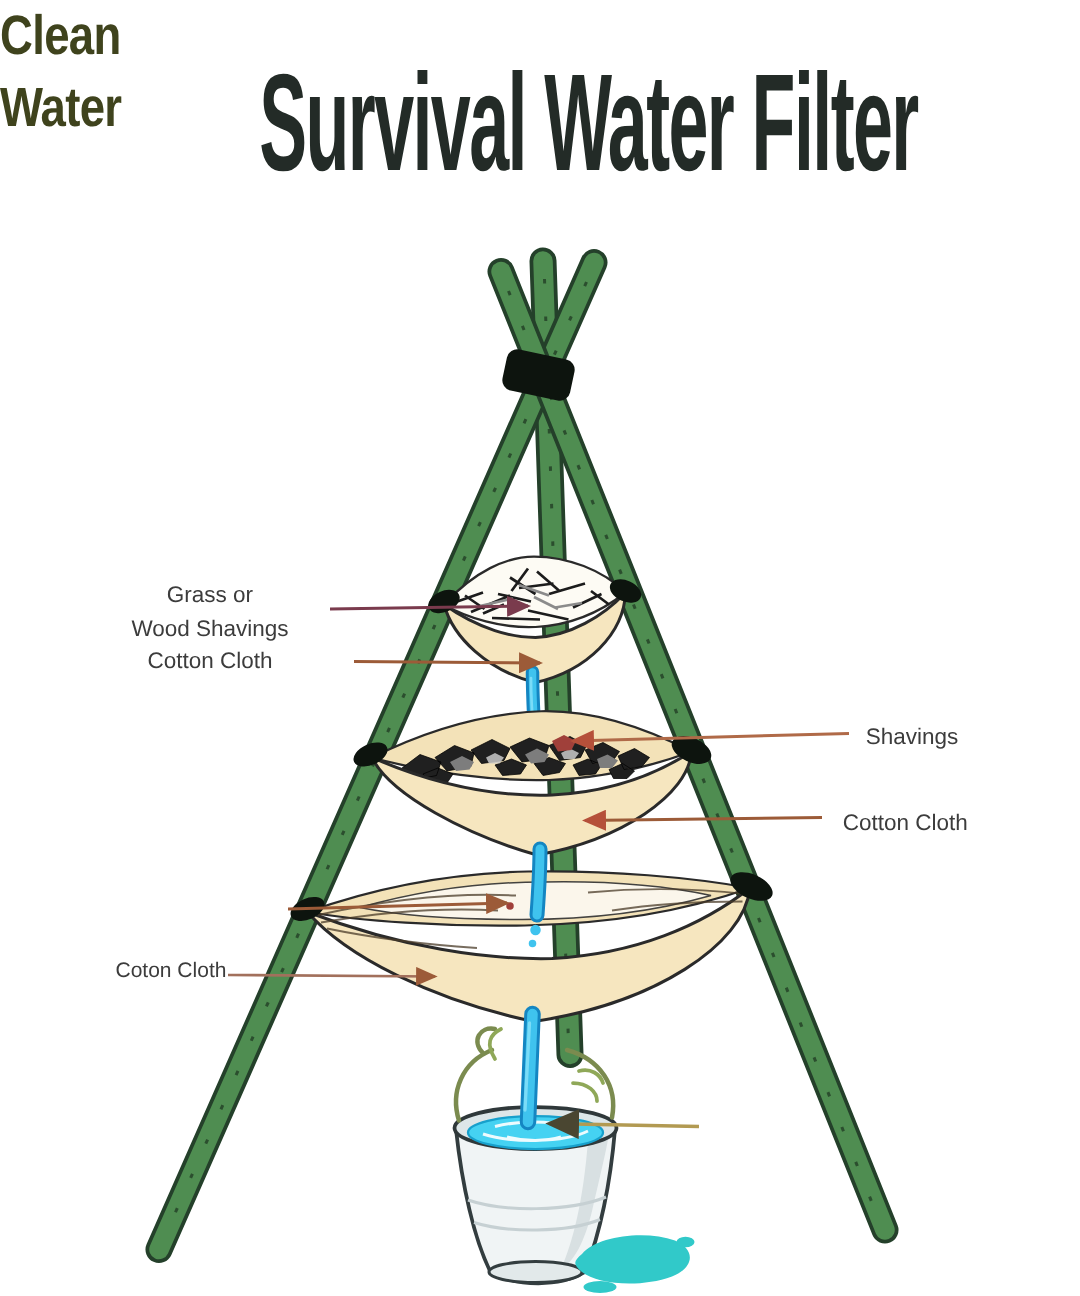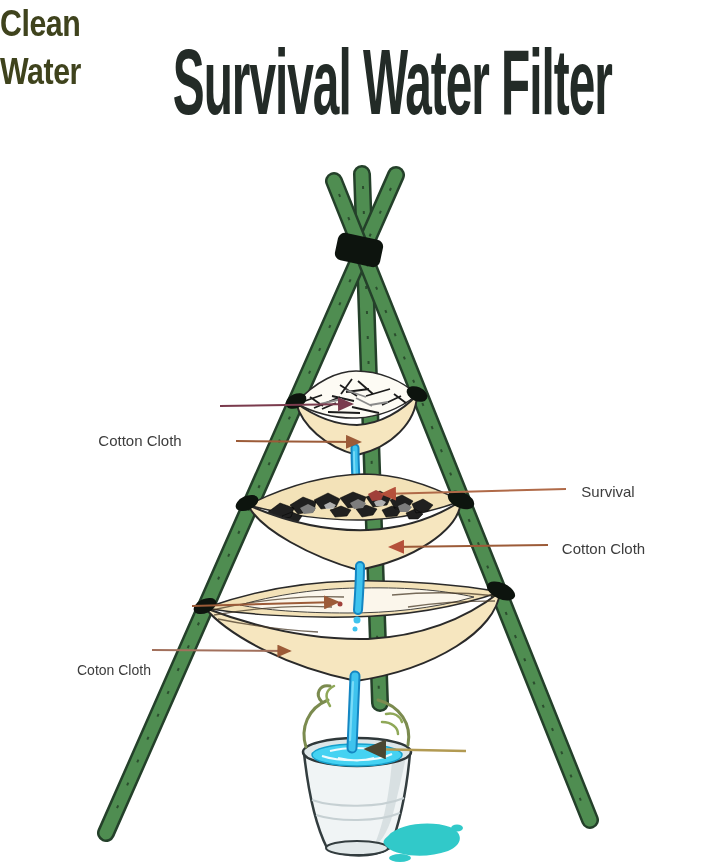--- a/index.html
+++ b/index.html
@@ -14,21 +14,21 @@
          color:var(--title-color);transform:scale(0.52,1.0);transform-origin:50% 0;
          white-space:nowrap;}
   .lbl{position:absolute;font-size:15px;color:var(--label-color);line-height:1.5;
        white-space:pre-line;}
   .lbl.center{text-align:center;}
   .lbl-grass{left:50px;top:386px;width:180px;}
   .lbl-cotton-top{left:50px;top:430px;width:180px;}
   .lbl-charcoal{left:558px;top:481px;width:100px;}
   .lbl-cotton-mid{left:546px;top:538px;width:115px;}
   .lbl-sand{left:71px;top:596px;font-size:15.5px;}
-  .lbl-cotton-bottom{left:77px;top:660px;font-size:14px;}
+  .lbl-cotton-bottom{left:77px;top:636px;font-size:14px;}
   .lbl-clean{left:468px;top:729px;font-size:33px;font-weight:bold;line-height:1.3;
              letter-spacing:-0.5px;color:var(--clean-water-color);
              transform:scale(0.92,1.12);transform-origin:top left;white-space:pre-line;}
 
   
   .pole-outline{stroke:var(--pole-outline);stroke-width:18;stroke-linecap:round;fill:none;}
   .pole-fill{stroke:var(--pole-green);stroke-width:13;stroke-linecap:round;fill:none;}
   .pole-dash{stroke:#1d3320;stroke-width:2;stroke-dasharray:3 22;opacity:.7;fill:none;}
   .lashing{fill:var(--lashing-black);}
   .knot{fill:var(--lashing-black);}
@@ -184,19 +184,21 @@
       <line class="arr-brown" x1="236" y1="441" x2="360" y2="442" marker-end="url(#mBrown)"></line>
       <line class="arr-redline" x1="566" y1="489" x2="382" y2="494" marker-end="url(#mRed)"></line>
       <line class="arr-brown" x1="548" y1="545" x2="390" y2="547" marker-end="url(#mRed)"></line>
       <line class="arr-brown" x1="192" y1="606" x2="338" y2="602" marker-end="url(#mBrown)"></line>
       <line class="arr-thin" x1="152" y1="650" x2="290" y2="651" marker-end="url(#mBrown)"></line>
       <line class="arr-olive" x1="466" y1="751" x2="366" y2="749" marker-end="url(#mOlive)"></line>
     </g>
   </svg>
 
   <div class="title">Survival Water Filter</div>
+  <div class="lbl center lbl-grass">Grass or
+Wood Shavings</div>
   <div class="lbl center lbl-cotton-top">Cotton Cloth</div>
-  <div class="lbl center lbl-charcoal">Survival</div>
+  <div class="lbl center lbl-charcoal">Shavings</div>
   <div class="lbl center lbl-cotton-mid">Cotton Cloth</div>
   <div class="lbl lbl-cotton-bottom">Coton Cloth</div>
   <div class="lbl-clean">Clean
 Water</div>
 </div>
 
 </body></html>

